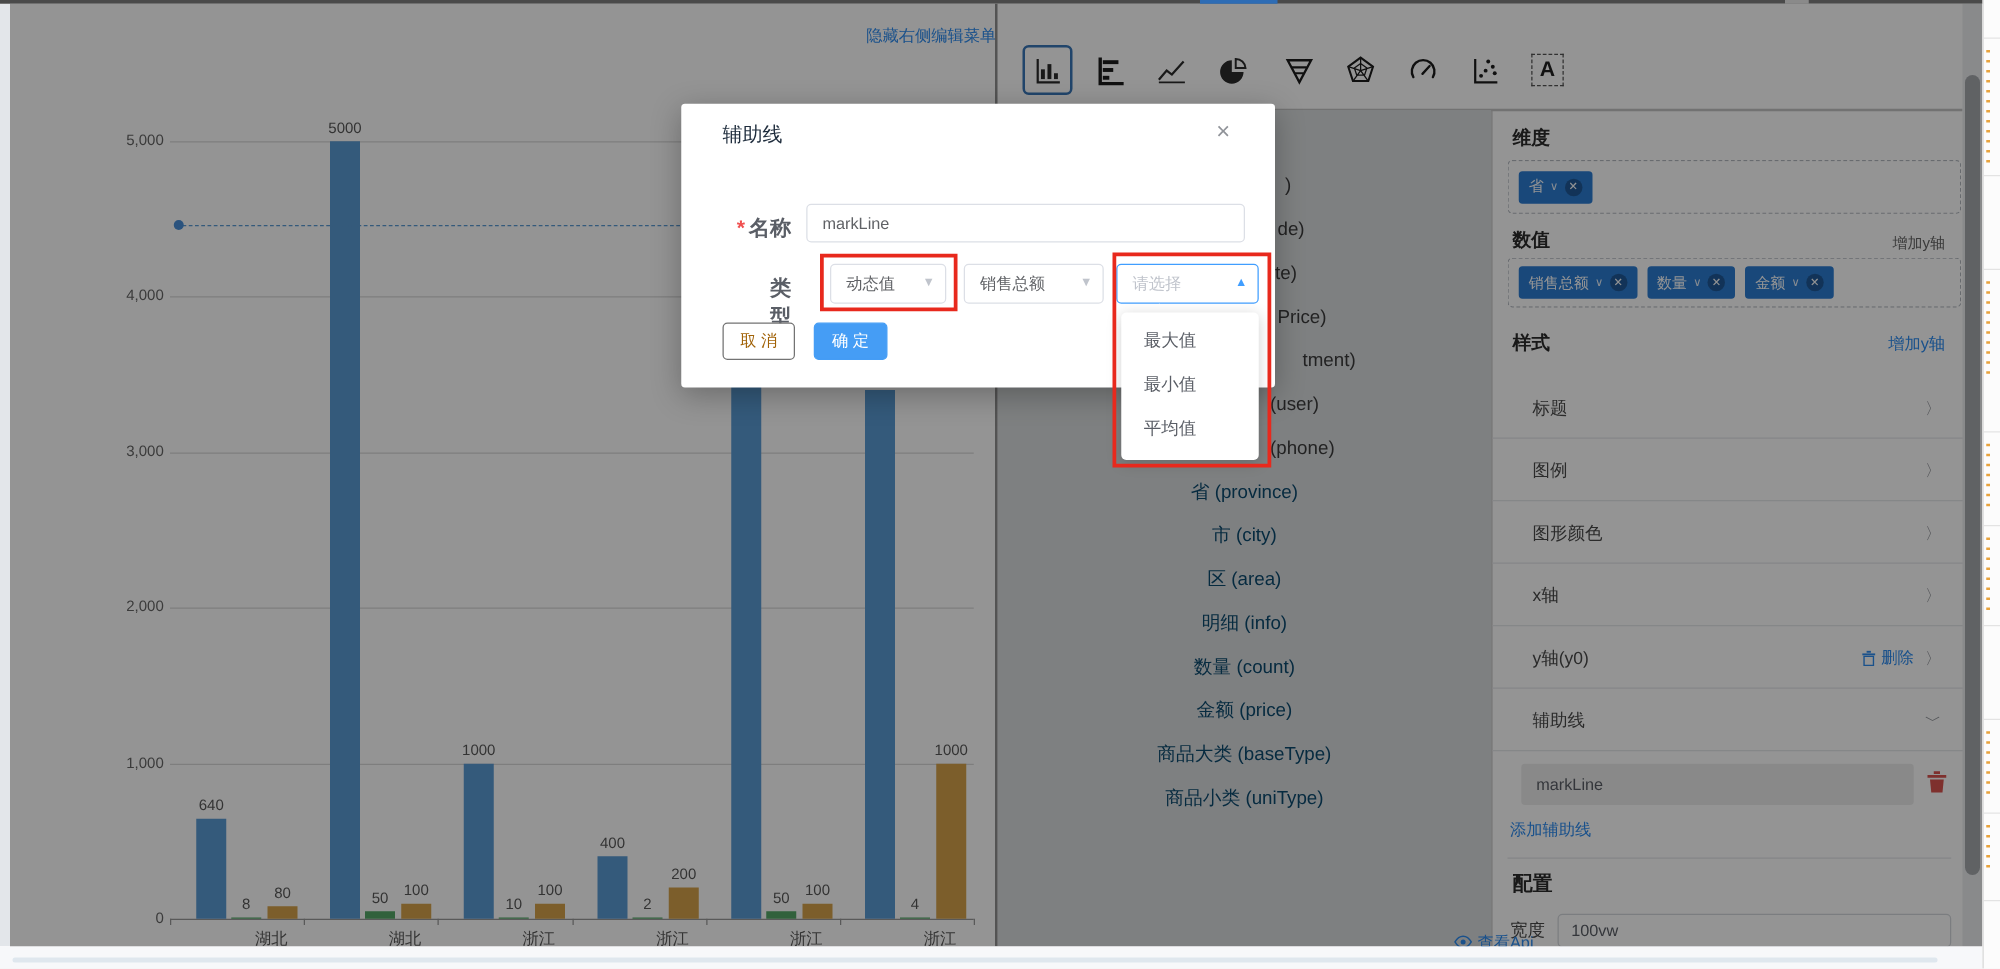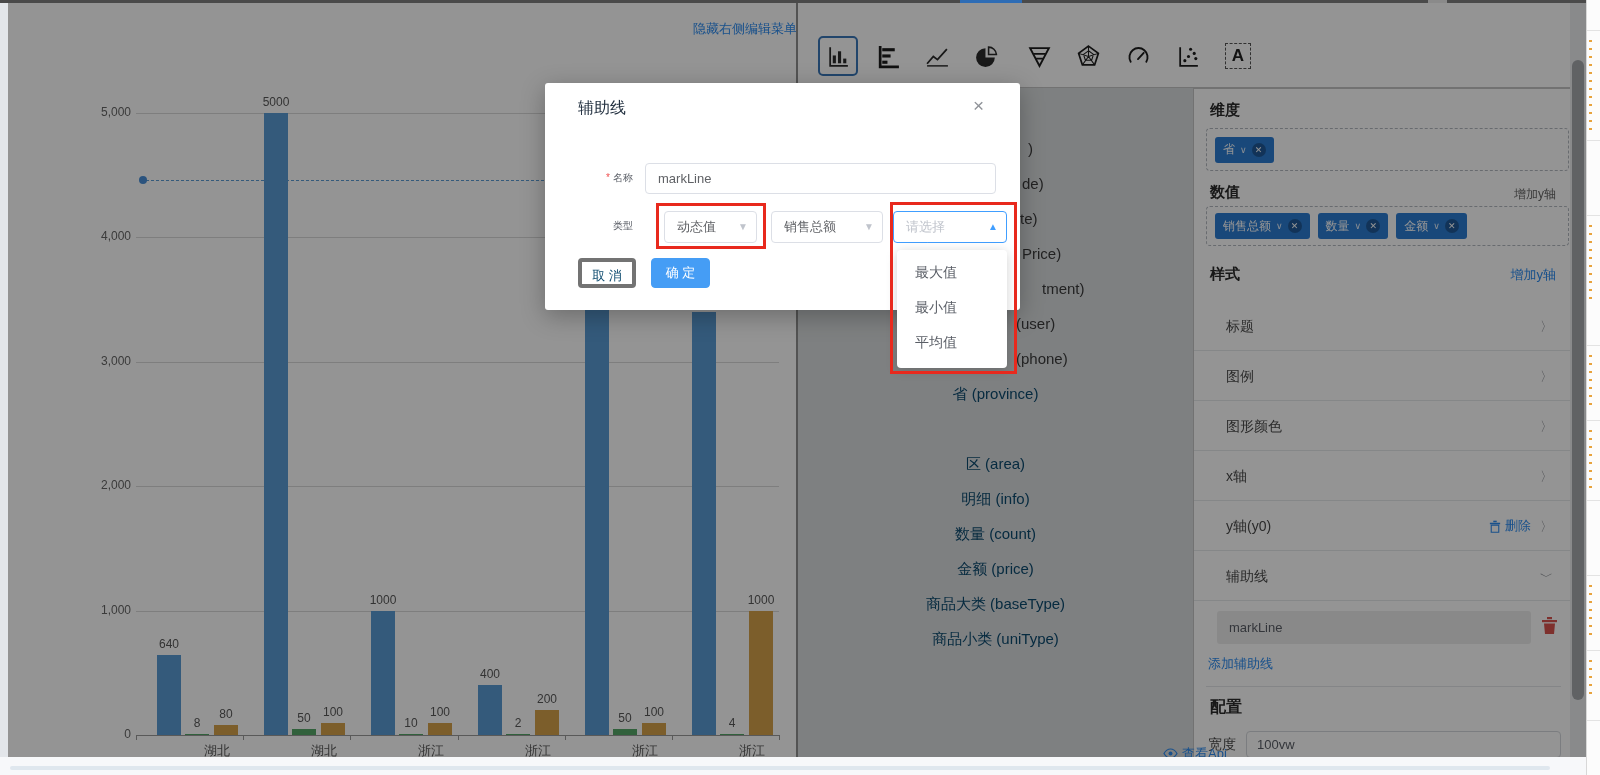--- a/index.html
+++ b/index.html
@@ -69,28 +69,28 @@
   .mm-dash { position:absolute; height:2px; background:#e8a33d; }
 
   
   #overlay { left:8px; top:3px; width:1578px; height:754px; background:rgba(0,0,0,0.42); z-index:10; }
 
   
   #modal { left:545px; top:83px; width:475px; height:227px; background:#fff; border-radius:3px; box-shadow:0 6px 24px rgba(0,0,0,.28); z-index:20; }
   #modal-title { left:33px; top:15px; font-size:16px; color:#1f2d3d; }
   #modal-close { left:428px; top:12px; font-size:19px; color:#909399; cursor:pointer; }
   .req { color:#f05050; margin-right:3px; }
-  .form-label { position:absolute; font-size:10px; color:#5a5e66; }
+  .form-label { position:absolute; font-size:17px; color:#5a5e66;font-weight:bold; }
   .inp { position:absolute; border:1px solid #dcdfe6; border-radius:4px; background:#fff; font-size:13px; color:#606266; line-height:29px; padding:0 12px; }
   .sel { position:absolute; height:32px; border:1px solid #dcdfe6; border-radius:4px; background:#fff; font-size:13px; color:#606266; line-height:30px; padding:0 24px 0 12px; cursor:pointer; }
   .sel .caret { position:absolute; right:8px; top:0; color:#c0c4cc; font-size:10px; line-height:30px; }
   .sel.focused { border-color:#409eff; }
   .sel.placeholder { color:#c0c4cc; }
   .btn { position:absolute; height:30px; border-radius:4px; font-size:13px; text-align:center; line-height:28px; cursor:pointer; }
-  .btn.plain { border:4px solid #737373; background:#fff; color:#0c4a6e; width:58px; }
+  .btn.plain { border:1px solid #737373; background:#fff; color:#a16207; width:58px; }
   .btn.primary { border:1px solid #459df5; color:#fff; width:59px; }
 
   
   #sel-popup { left:897px; top:250px; width:110px; height:118px; background:#fff; border-radius:4px; box-shadow:0 2px 12px rgba(0,0,0,.18); z-index:21; }
   #sel-popup-arrow { left:922px; top:245px; width:11px; height:11px; background:#fff; transform:rotate(45deg); z-index:21; }
   .opt { position:absolute; left:0; width:110px; height:33px; line-height:33px; padding-left:18px; font-size:14px; color:#5a5e66; cursor:pointer; }
 
   
   .red-box { position:absolute; border:3px solid #e8291d; z-index:22; background:transparent; }
   #red-box-1 { left:656px; top:203px; width:110px; height:46px; }
@@ -245,20 +245,21 @@
 
   <div id="field-col" class="abs">
       <div class="field-frag" style="left: 230px; top: 43px;">)</div>
       <div class="field-frag" style="left: 224px; top: 78px;">de)</div>
       <div class="field-frag" style="left: 222px; top: 113px;">te)</div>
       <div class="field-frag" style="left: 224px; top: 148px;">Price)</div>
       <div class="field-frag" style="left: 244px; top: 183px;">tment)</div>
       <div class="field-frag" style="left: 218px; top: 218px;">(user)</div>
       <div class="field-frag" style="left: 218px; top: 253px;">(phone)</div>
       <div class="field-row" style="top: 288px;">省 (province)</div>
+      <div class="field-row" style="top: 323px;">市 (city)</div>
       <div class="field-row" style="top: 358px;">区 (area)</div>
       <div class="field-row" style="top: 393px;">明细 (info)</div>
       <div class="field-row" style="top: 428px;">数量 (count)</div>
       <div class="field-row" style="top: 463px;">金额 (price)</div>
       <div class="field-row" style="top: 498px;">商品大类 (baseType)</div>
       <div class="field-row" style="top: 533px;">商品小类 (uniType)</div>
     </div>
 
   <div id="right-panel" class="abs">
     <div class="panel-h" style="left:16px; top:12px;">维度</div>

